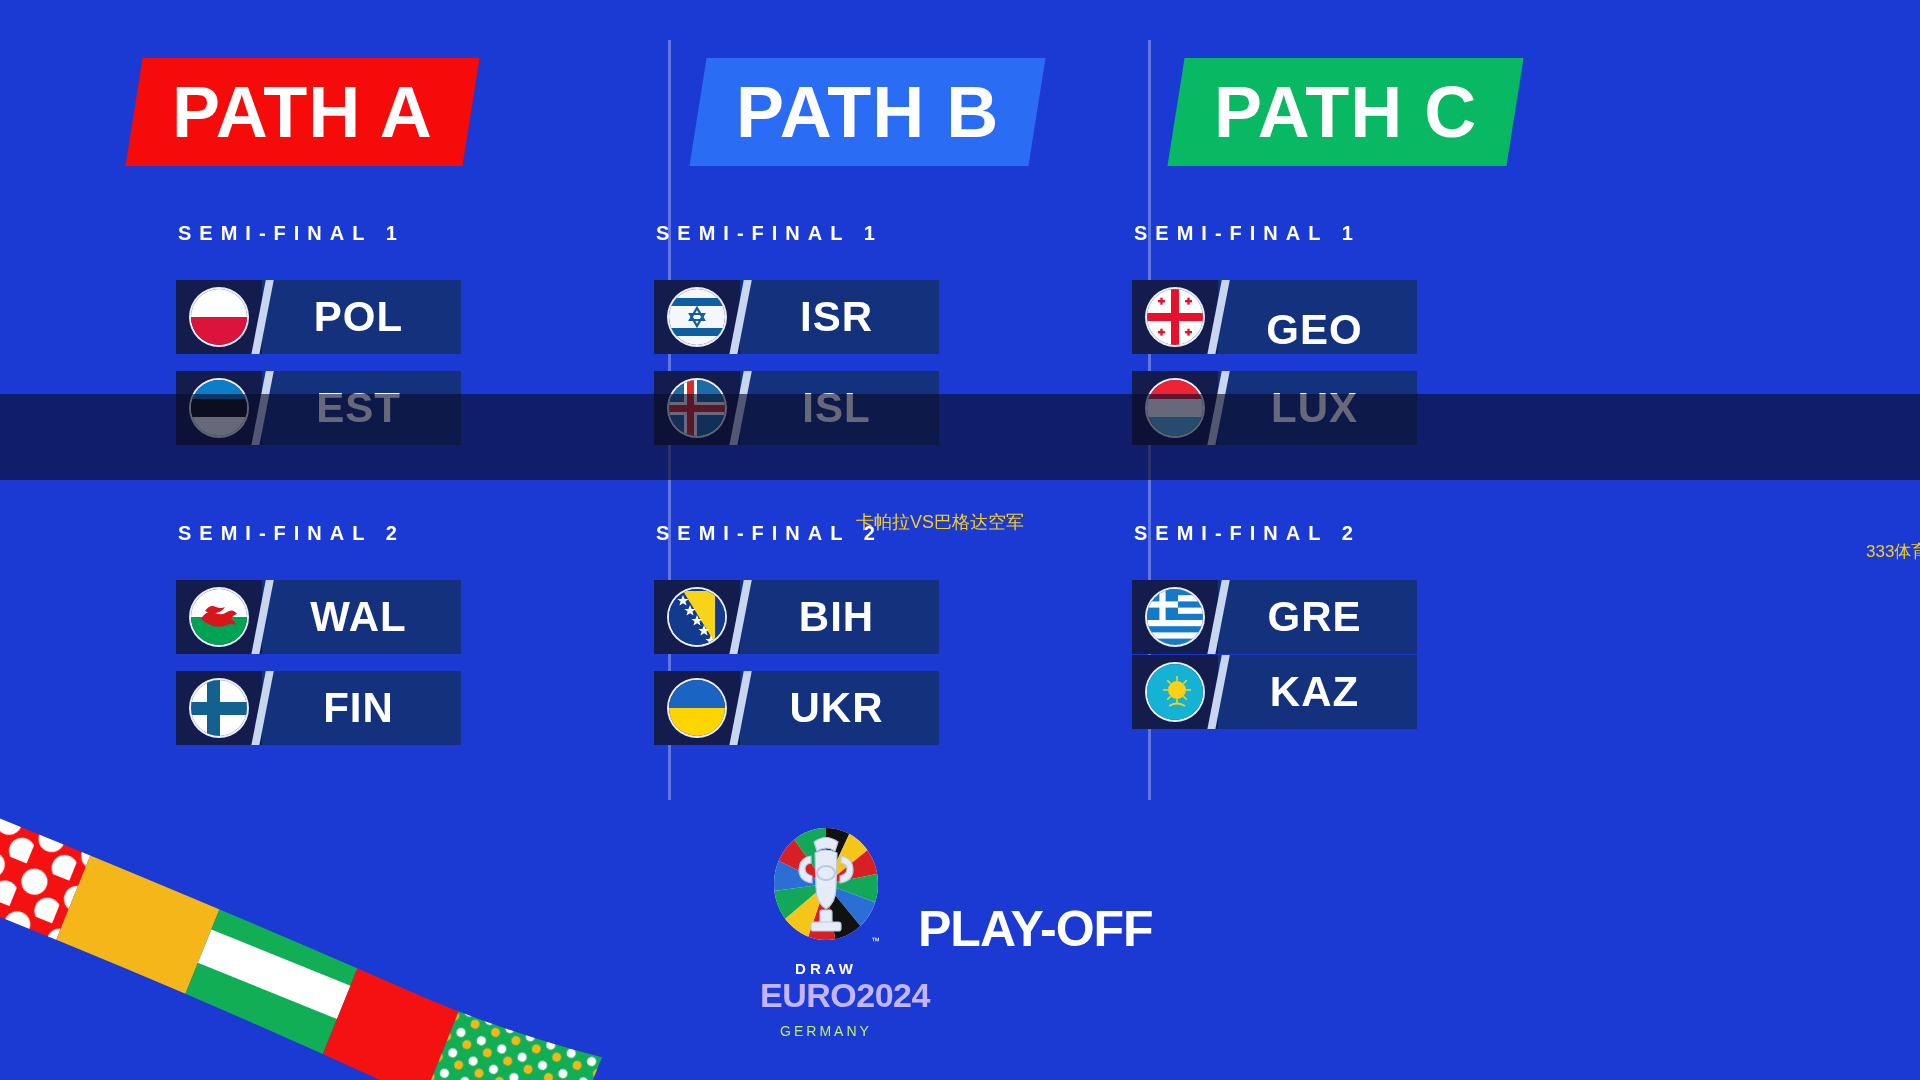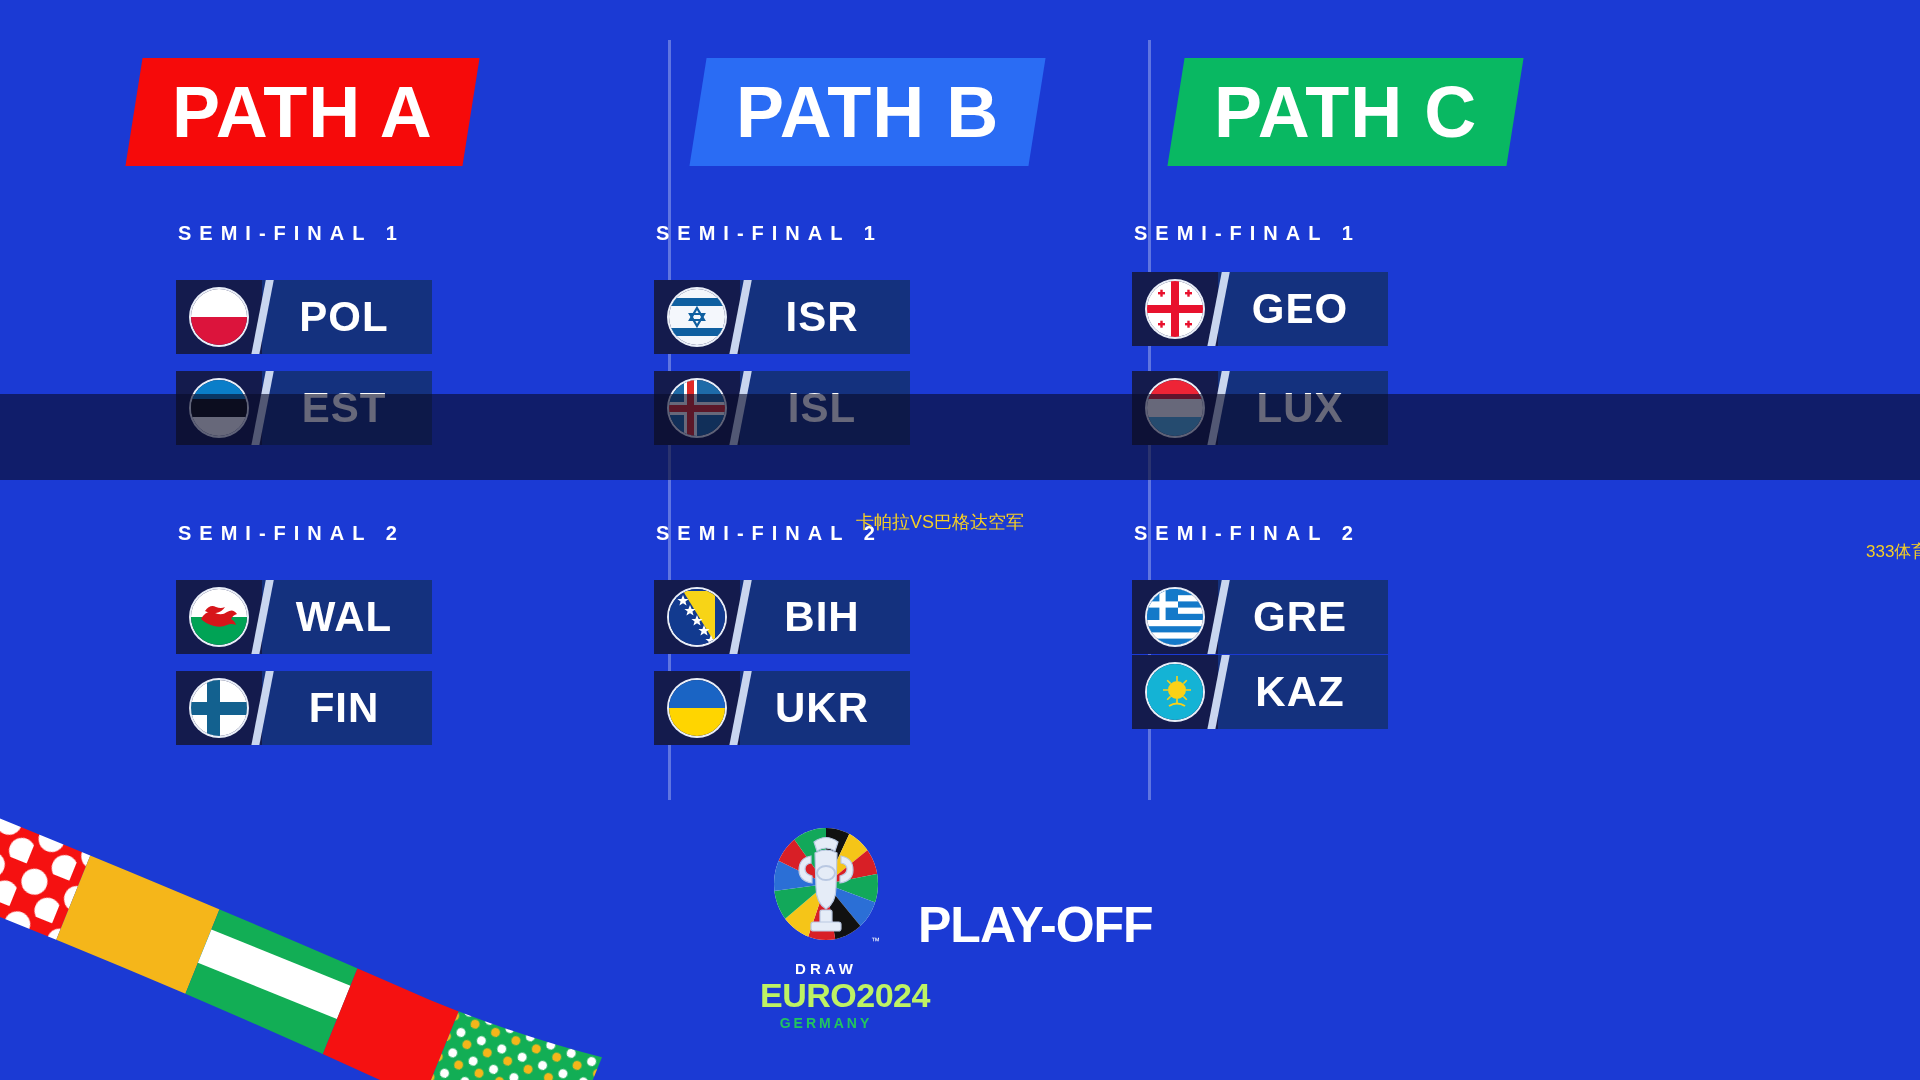--- a/index.html
+++ b/index.html
@@ -65,21 +65,21 @@
     font-size:20px;
     font-weight:bold;
     letter-spacing:8px;
     color:#ffffff;
     white-space:nowrap;
   }
 
   
   .team-row {
     position:absolute;
-    width:256px; height:74px;
+    width:285px; height:74px;
     background:#14317e;
     display:flex;
     align-items:center;
     overflow:hidden;
   }
   .badge-cell {
     position:relative;
     width:86px; height:74px;
     background:#141b4d;
     display:flex;
@@ -146,26 +146,26 @@
     align-items:center;
     gap:26px;
   }
   #logo-block { width:132px; text-align:center; }
   #logo-block svg { display:block; margin:0 auto; }
   .logo-uefa {
     font-size:15px; font-weight:bold; color:#fff;
     letter-spacing:4px; margin-top:4px;
   }
   .logo-euro {
-    font-size:34px; font-weight:bold; color:#bef264;
+    font-size:34px; font-weight:bold; color:#c4b5fd;
     letter-spacing:-0.5px; line-height:36px;
   }
   .logo-germany {
-    font-size:14px; font-weight:bold; color:#22c55e;
-    letter-spacing:3px; margin-top:2px;
+    font-size:14px; font-weight:normal; color:#bef264;
+    letter-spacing:3px; margin-top:10px;
   }
   #title-block { margin-top:-8px; }
   .title-l1, .title-l2 {
     font-size:50px; font-weight:bold; color:#fff;
     line-height:52px; letter-spacing:-1px;
   }
 </style>
 </head>
 <body>
 
@@ -340,21 +340,21 @@
       </div>
     </div>
 
     <div class="col c">
       <div class="banner-wrap">
         <div class="banner" id="banner-c" style="background: rgb(9, 184, 98);">
           <span class="btxt">PATH C</span>
         </div>
       </div>
       <div class="sf-label" style="left:-42px; top:222px;">SEMI-FINAL 1</div>
-      <div class="team-row" style="left:-44px; top:272px;">
+      <div class="team-row" style="left:-44px; top:280px;align-items:flex-end;">
         <div class="badge-cell">
           <div class="flag">
             <svg viewBox="0 0 56 56">
                 <rect width="56" height="56" fill="#ffffff"></rect>
             <rect x="24" y="0" width="8" height="56" fill="#e8112d"></rect>
                 <rect x="0" y="24" width="56" height="8" fill="#e8112d"></rect>
             <g fill="#e8112d">
               <rect x="11" y="11" width="7" height="2.4"></rect>
                   <rect x="13.3" y="8.7" width="2.4" height="7"></rect>
               <rect x="38" y="11" width="7" height="2.4"></rect>

